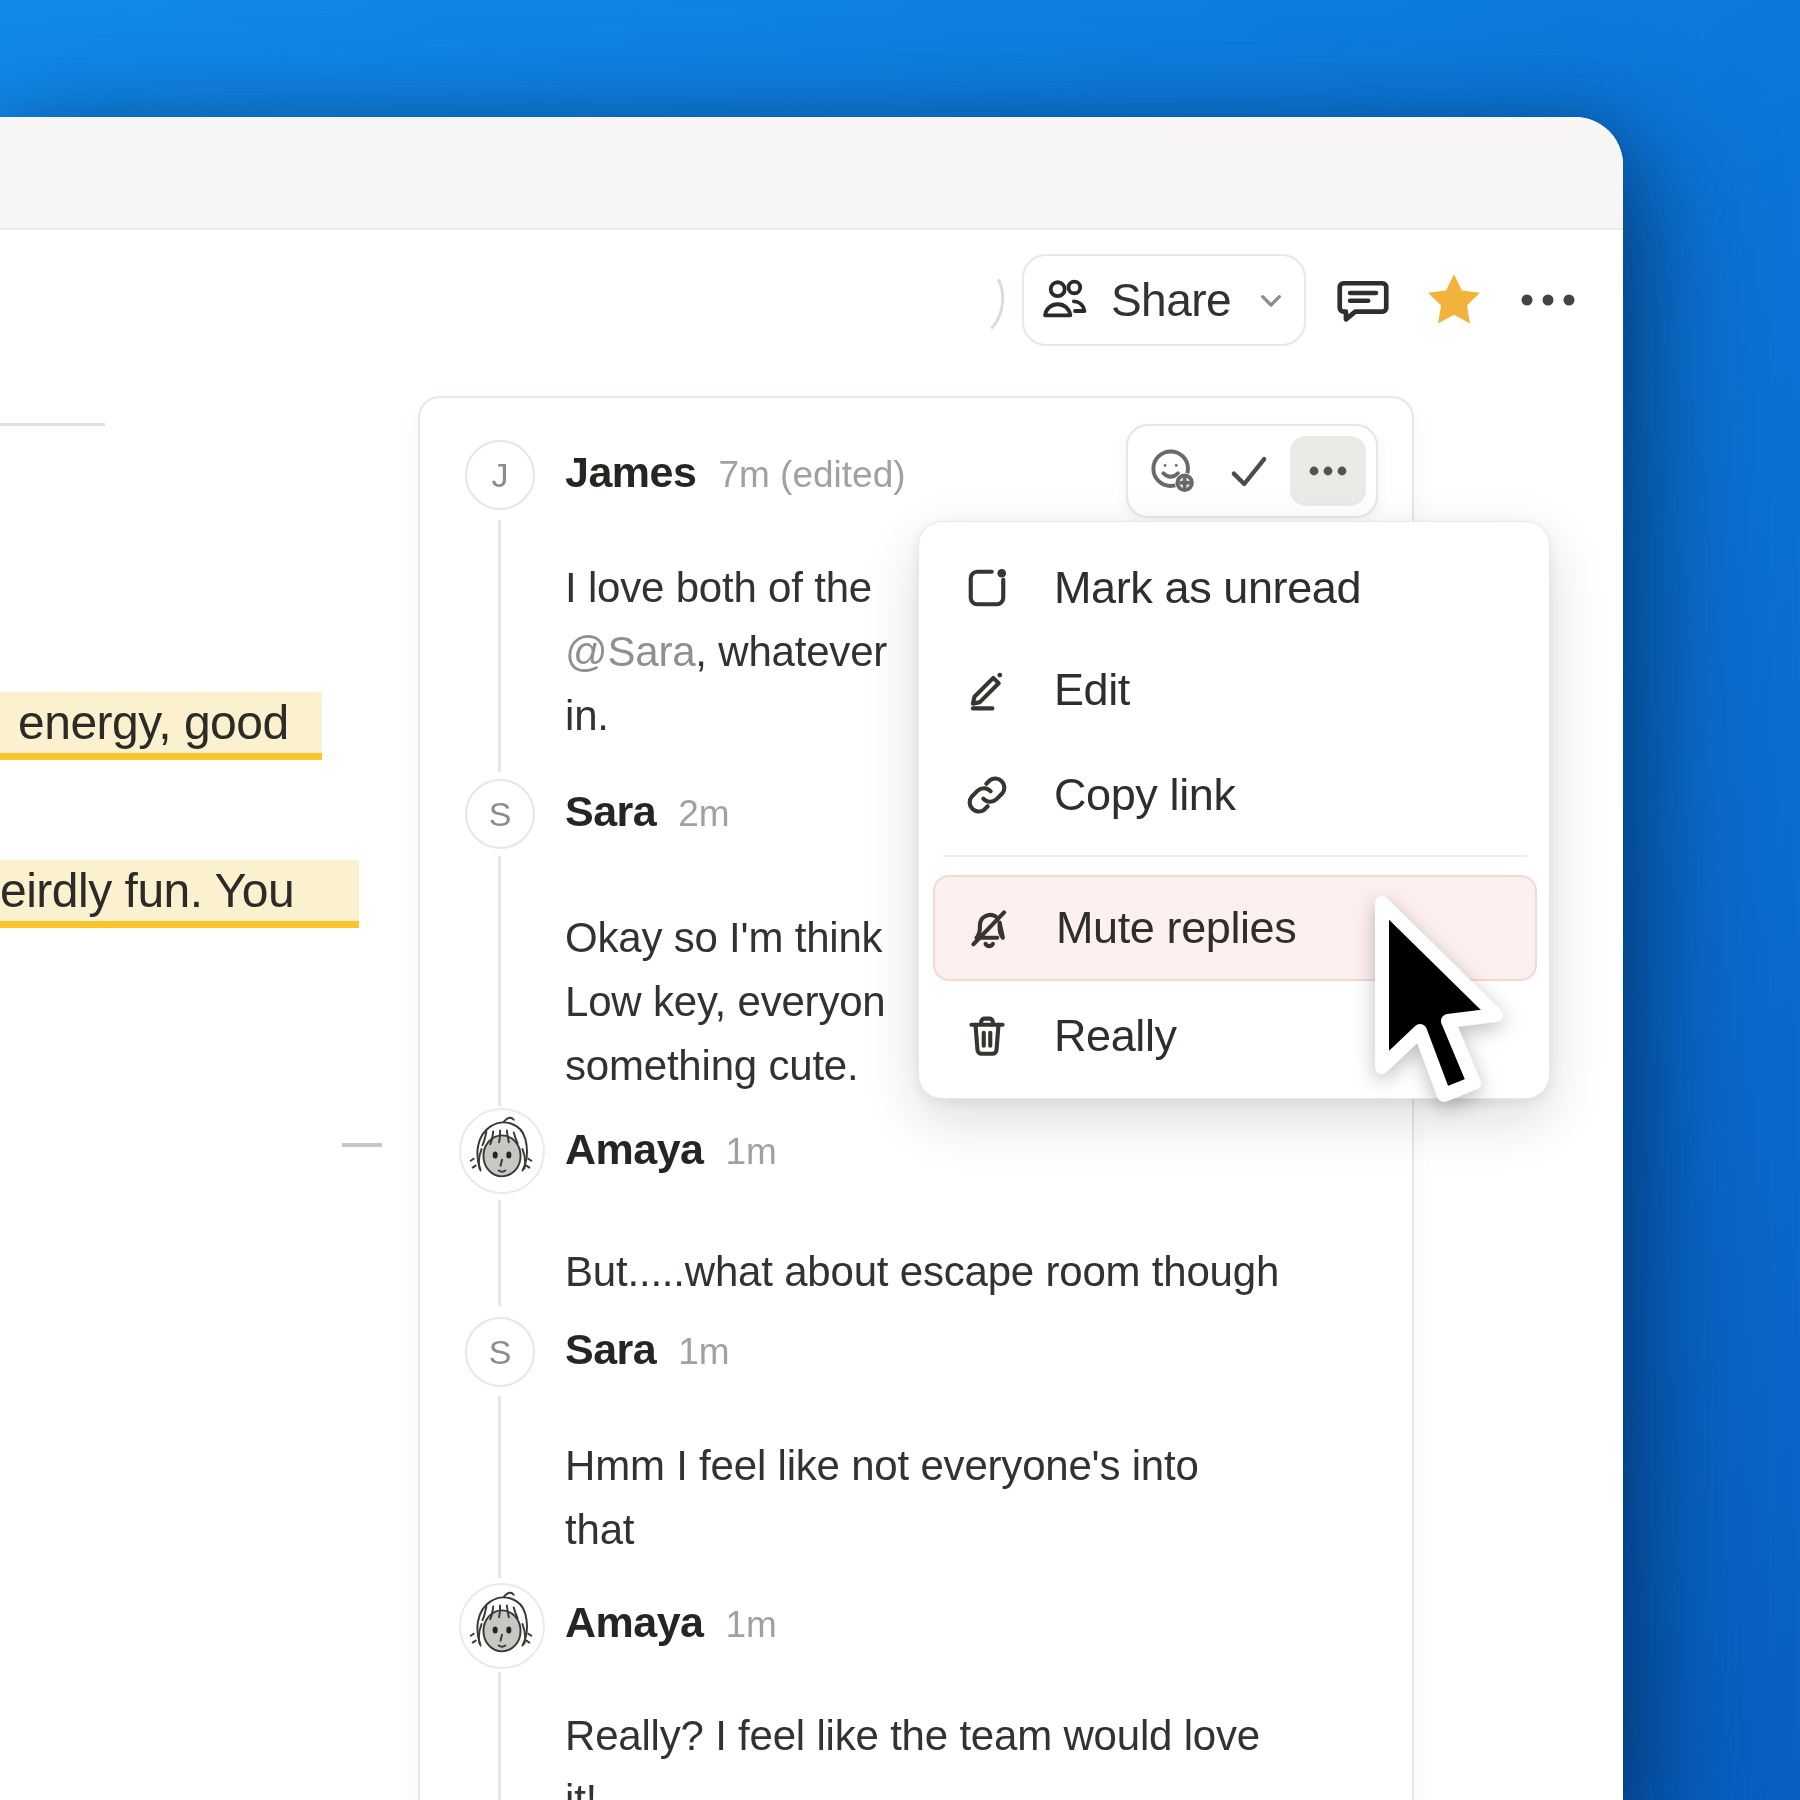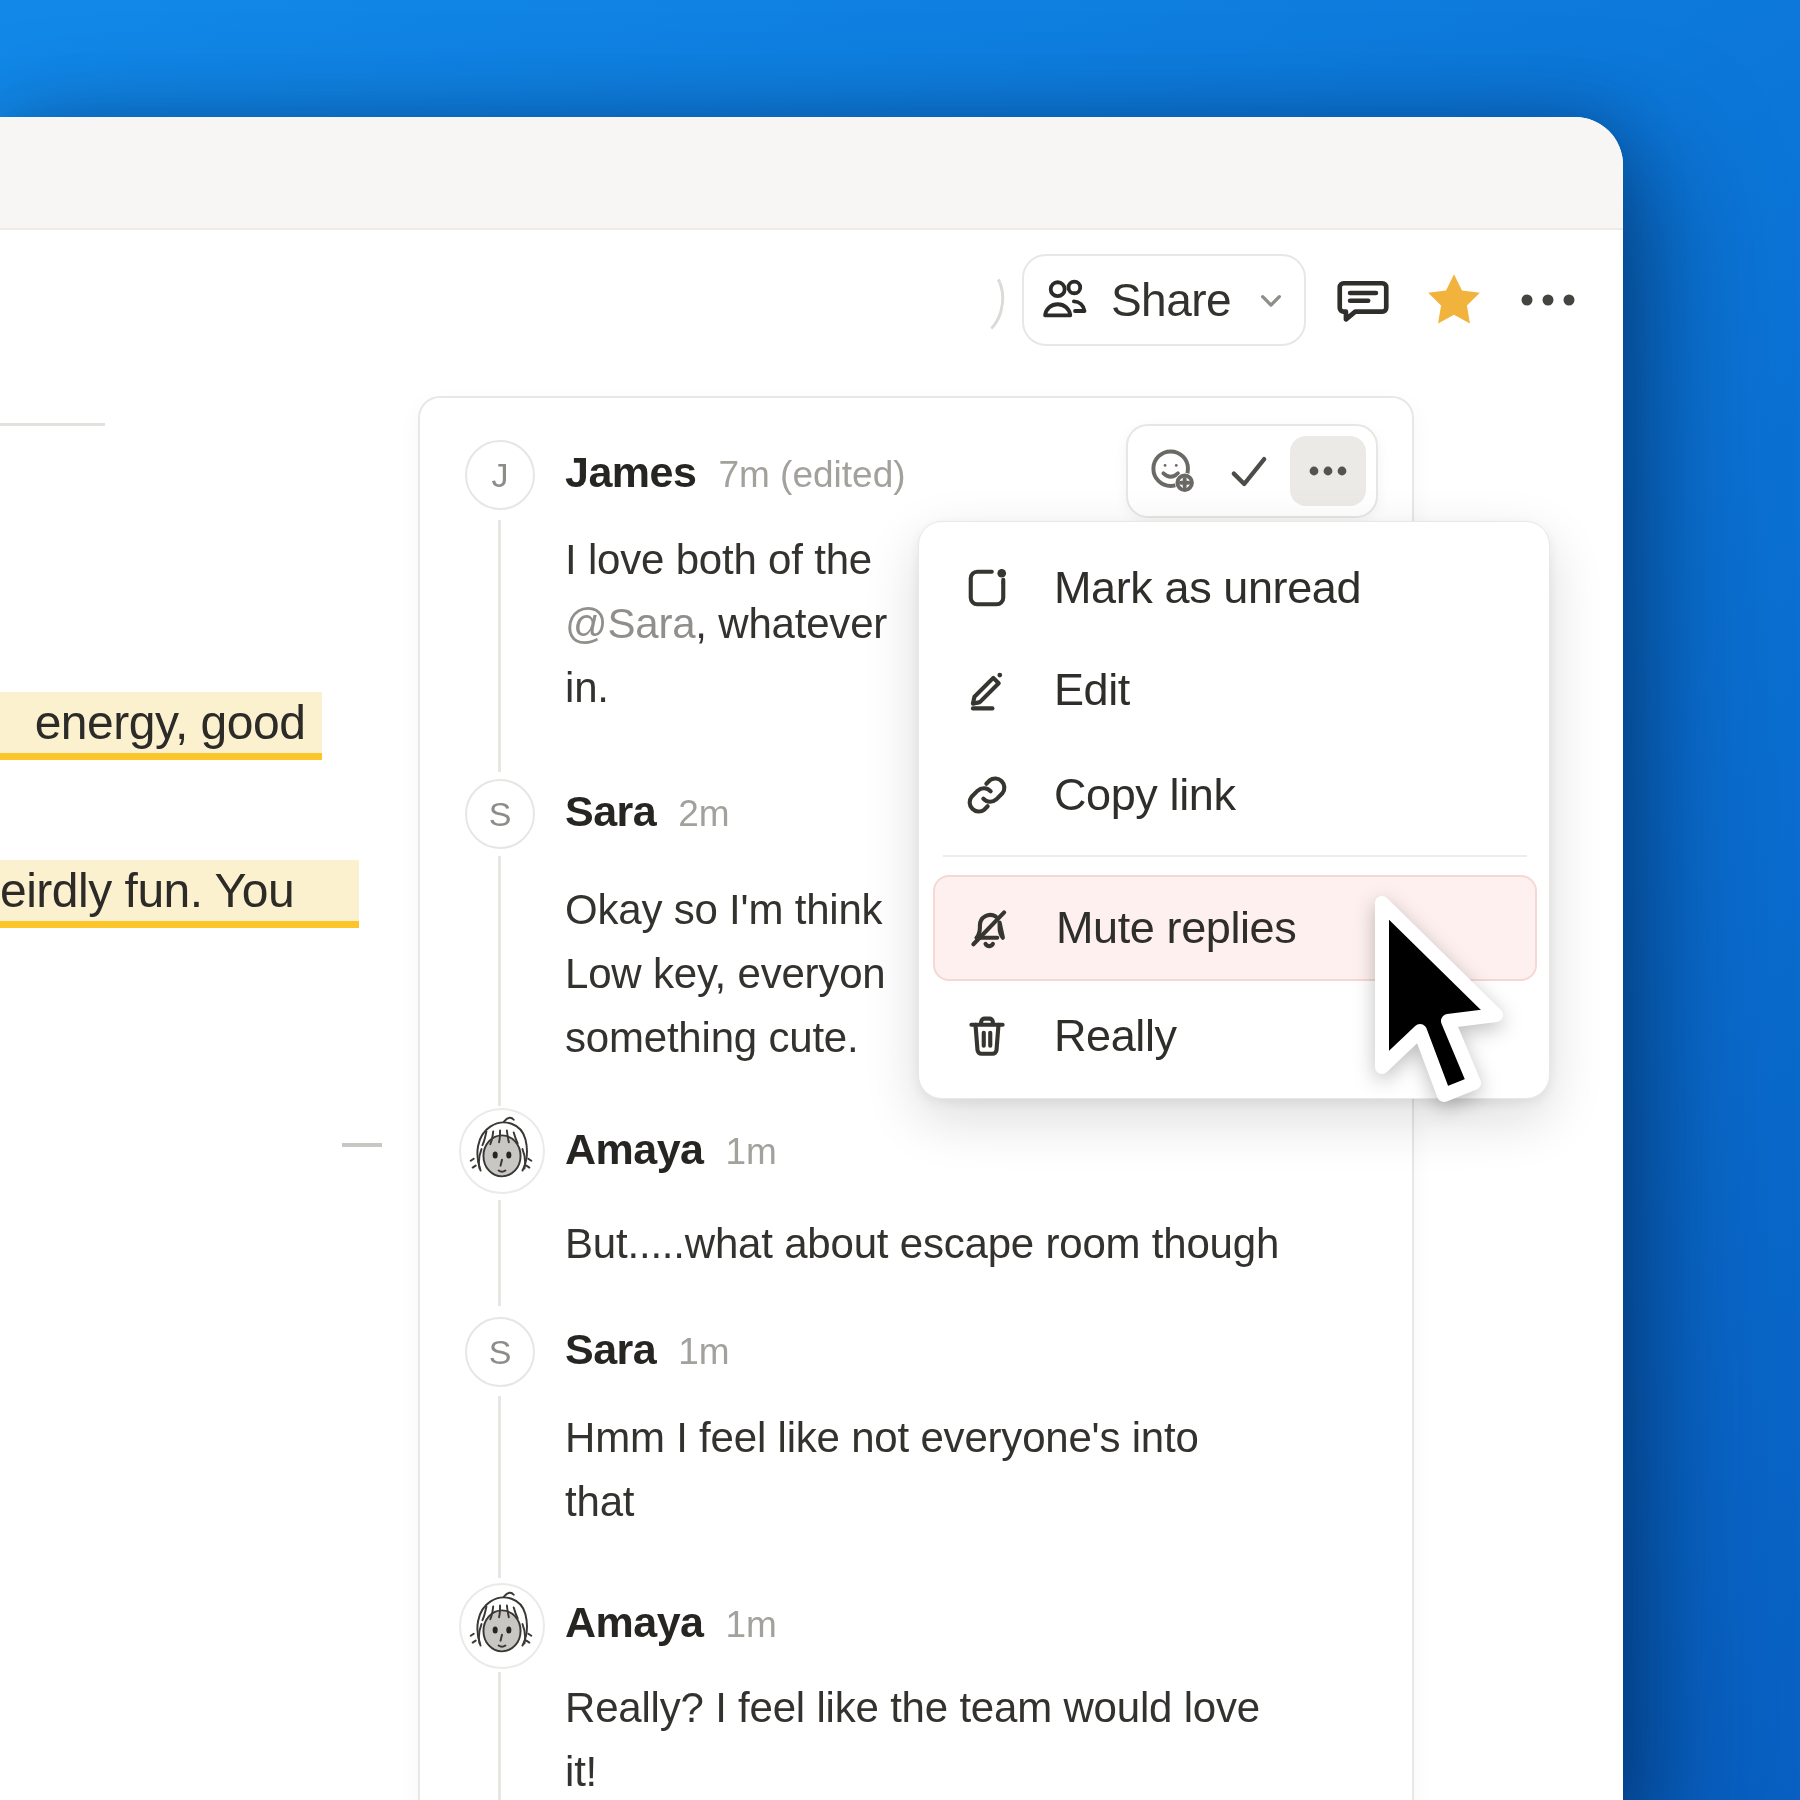--- a/index.html
+++ b/index.html
@@ -22,38 +22,38 @@
     display:flex;align-items:center;justify-content:center;gap:20px;box-sizing:border-box;cursor:pointer;}
   .share-btn .lbl{font-size:46px;font-weight:500;color:var(--text-primary,#34322e);letter-spacing:-.5px;}
   .tool-ic{position:absolute;width:64px;height:64px;top:268px;display:flex;align-items:center;justify-content:center;cursor:pointer;}
   .tool-chat{left:1331px;} .tool-star{left:1422px;} .tool-dots{left:1516px;}
   
   .page-divider{position:absolute;left:0;top:423px;width:105px;height:3px;background:#e3e1de;}
   .hl{position:absolute;left:0;background:var(--highlight-bg,#fcf1cf);
     border-bottom:7px solid var(--highlight-underline,#fcc62b);
     font-size:48px;color:#2c2b28;letter-spacing:-.5px;
     display:flex;align-items:center;box-sizing:border-box;height:68px;}
-  .hl1{top:692px;width:322px;padding-left:18px;justify-content:center;}
+  .hl1{top:692px;width:322px;padding-left:18px;}
   .hl2{top:860px;width:359px;padding-left:0;}
   .page-dash{position:absolute;left:342px;top:1143px;width:40px;height:4px;background:#c9c7c4;}
   
   .card{position:absolute;left:418px;top:396px;width:996px;height:1430px;
     background:#fff;border:2px solid var(--border,#e9e7e4);border-radius:22px;
     box-shadow:0 8px 24px rgba(15,15,15,.04);box-sizing:border-box;}
   .thread-seg{position:absolute;left:498px;width:3px;background:#e8e6e3;}
   .av{position:absolute;width:70px;height:70px;border-radius:50%;background:#fff;
     border:2px solid #e8e6e3;box-sizing:border-box;display:flex;align-items:center;justify-content:center;
     font-size:34px;color:#8e8c88;}
   .av-img{position:absolute;width:86px;height:86px;border-radius:50%;overflow:hidden;background:#fff;
     border:2px solid #eceae7;box-sizing:border-box;}
   .c-head{position:absolute;left:565px;display:flex;align-items:baseline;gap:22px;white-space:nowrap;}
   .c-name{font-size:43px;font-weight:700;color:#262522;letter-spacing:-.5px;}
   .c-time{font-size:37px;color:var(--text-secondary,#a3a19c);}
   .c-body{position:absolute;left:565px;font-size:42px;line-height:64px;color:var(--text-primary,#34322e);
-    letter-spacing:-.2px;white-space:nowrap;}
+    letter-spacing:-.2px;white-space:nowrap;margin-top:28px;}
   .mention{color:var(--text-mention,#918f8b);}
   
   .pill{position:absolute;left:1126px;top:424px;width:252px;height:94px;background:#fff;
     border:2px solid #e8e6e3;border-radius:22px;box-sizing:border-box;
     display:flex;align-items:center;padding:0 10px;gap:6px;
     box-shadow:0 4px 14px rgba(15,15,15,.05);}
   .pill-btn{width:70px;height:70px;display:flex;align-items:center;justify-content:center;
     border-radius:16px;cursor:pointer;}
   .pill-btn.active{background:#eceae7;width:76px;}
   

